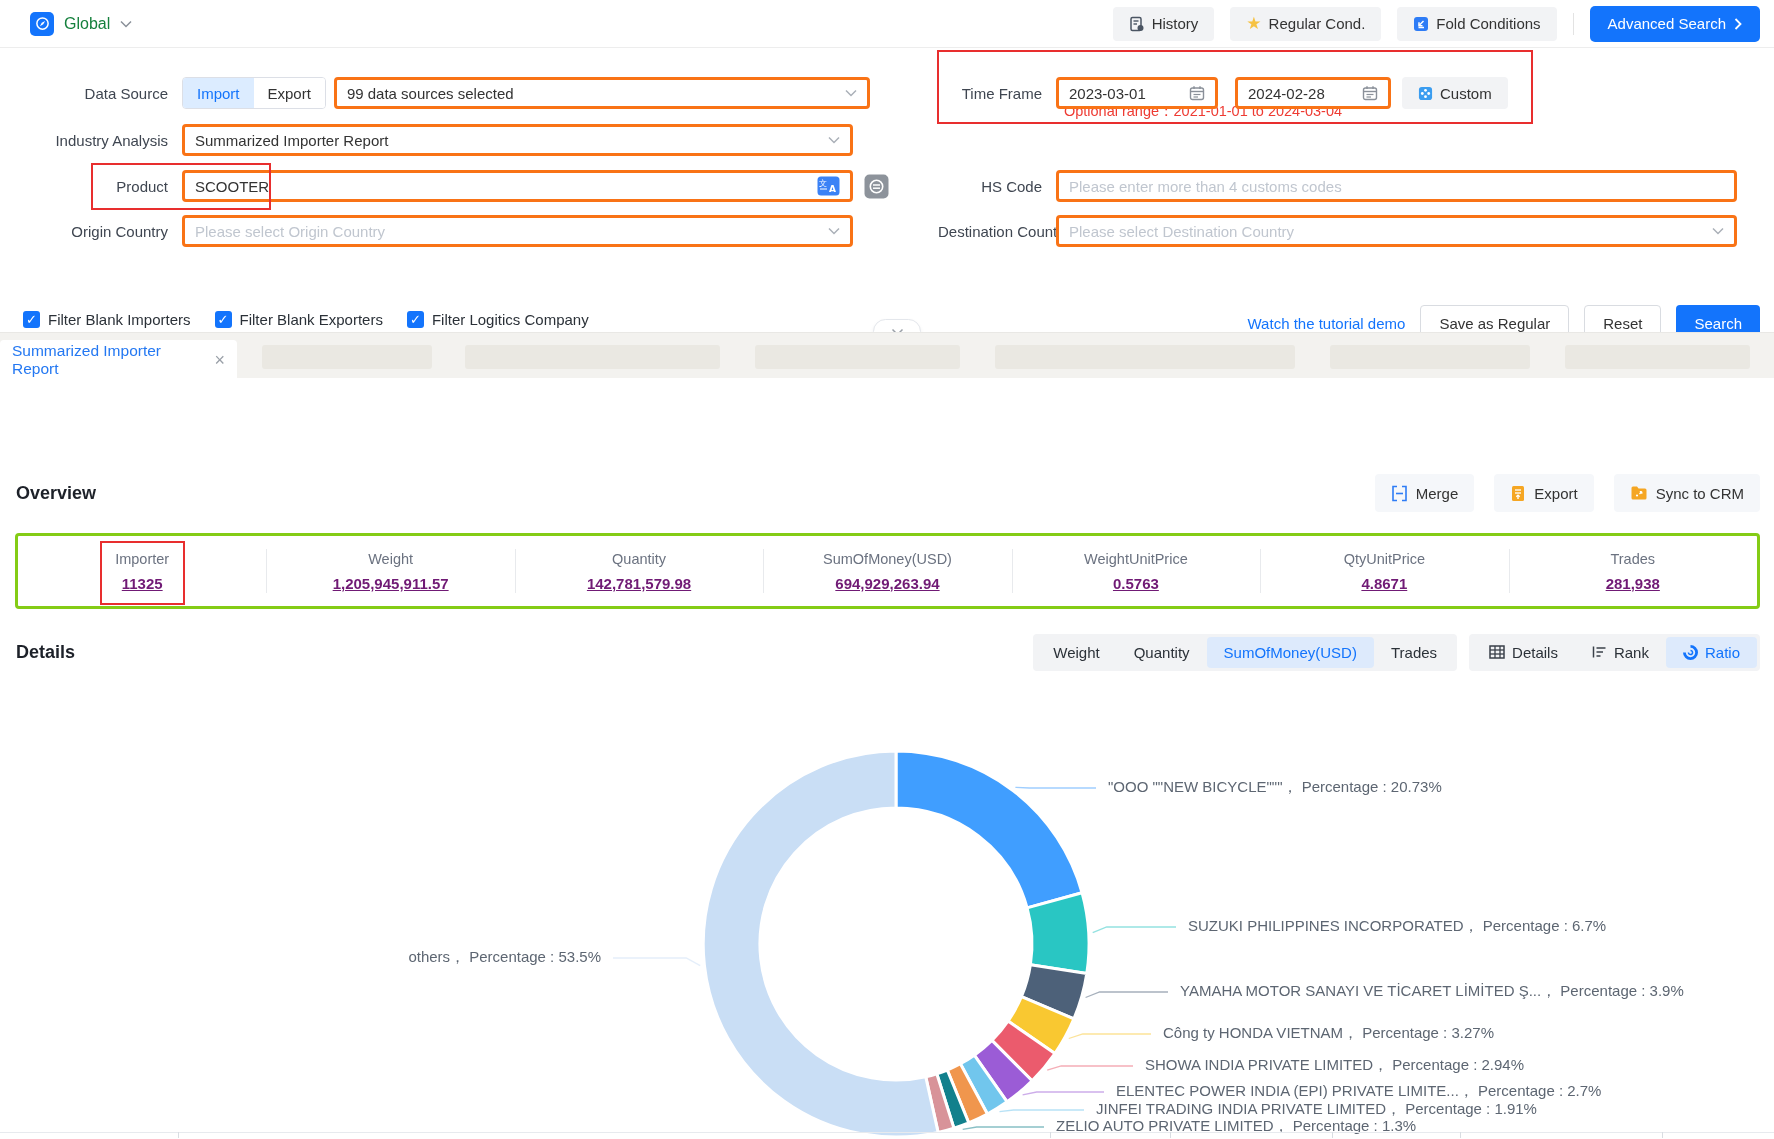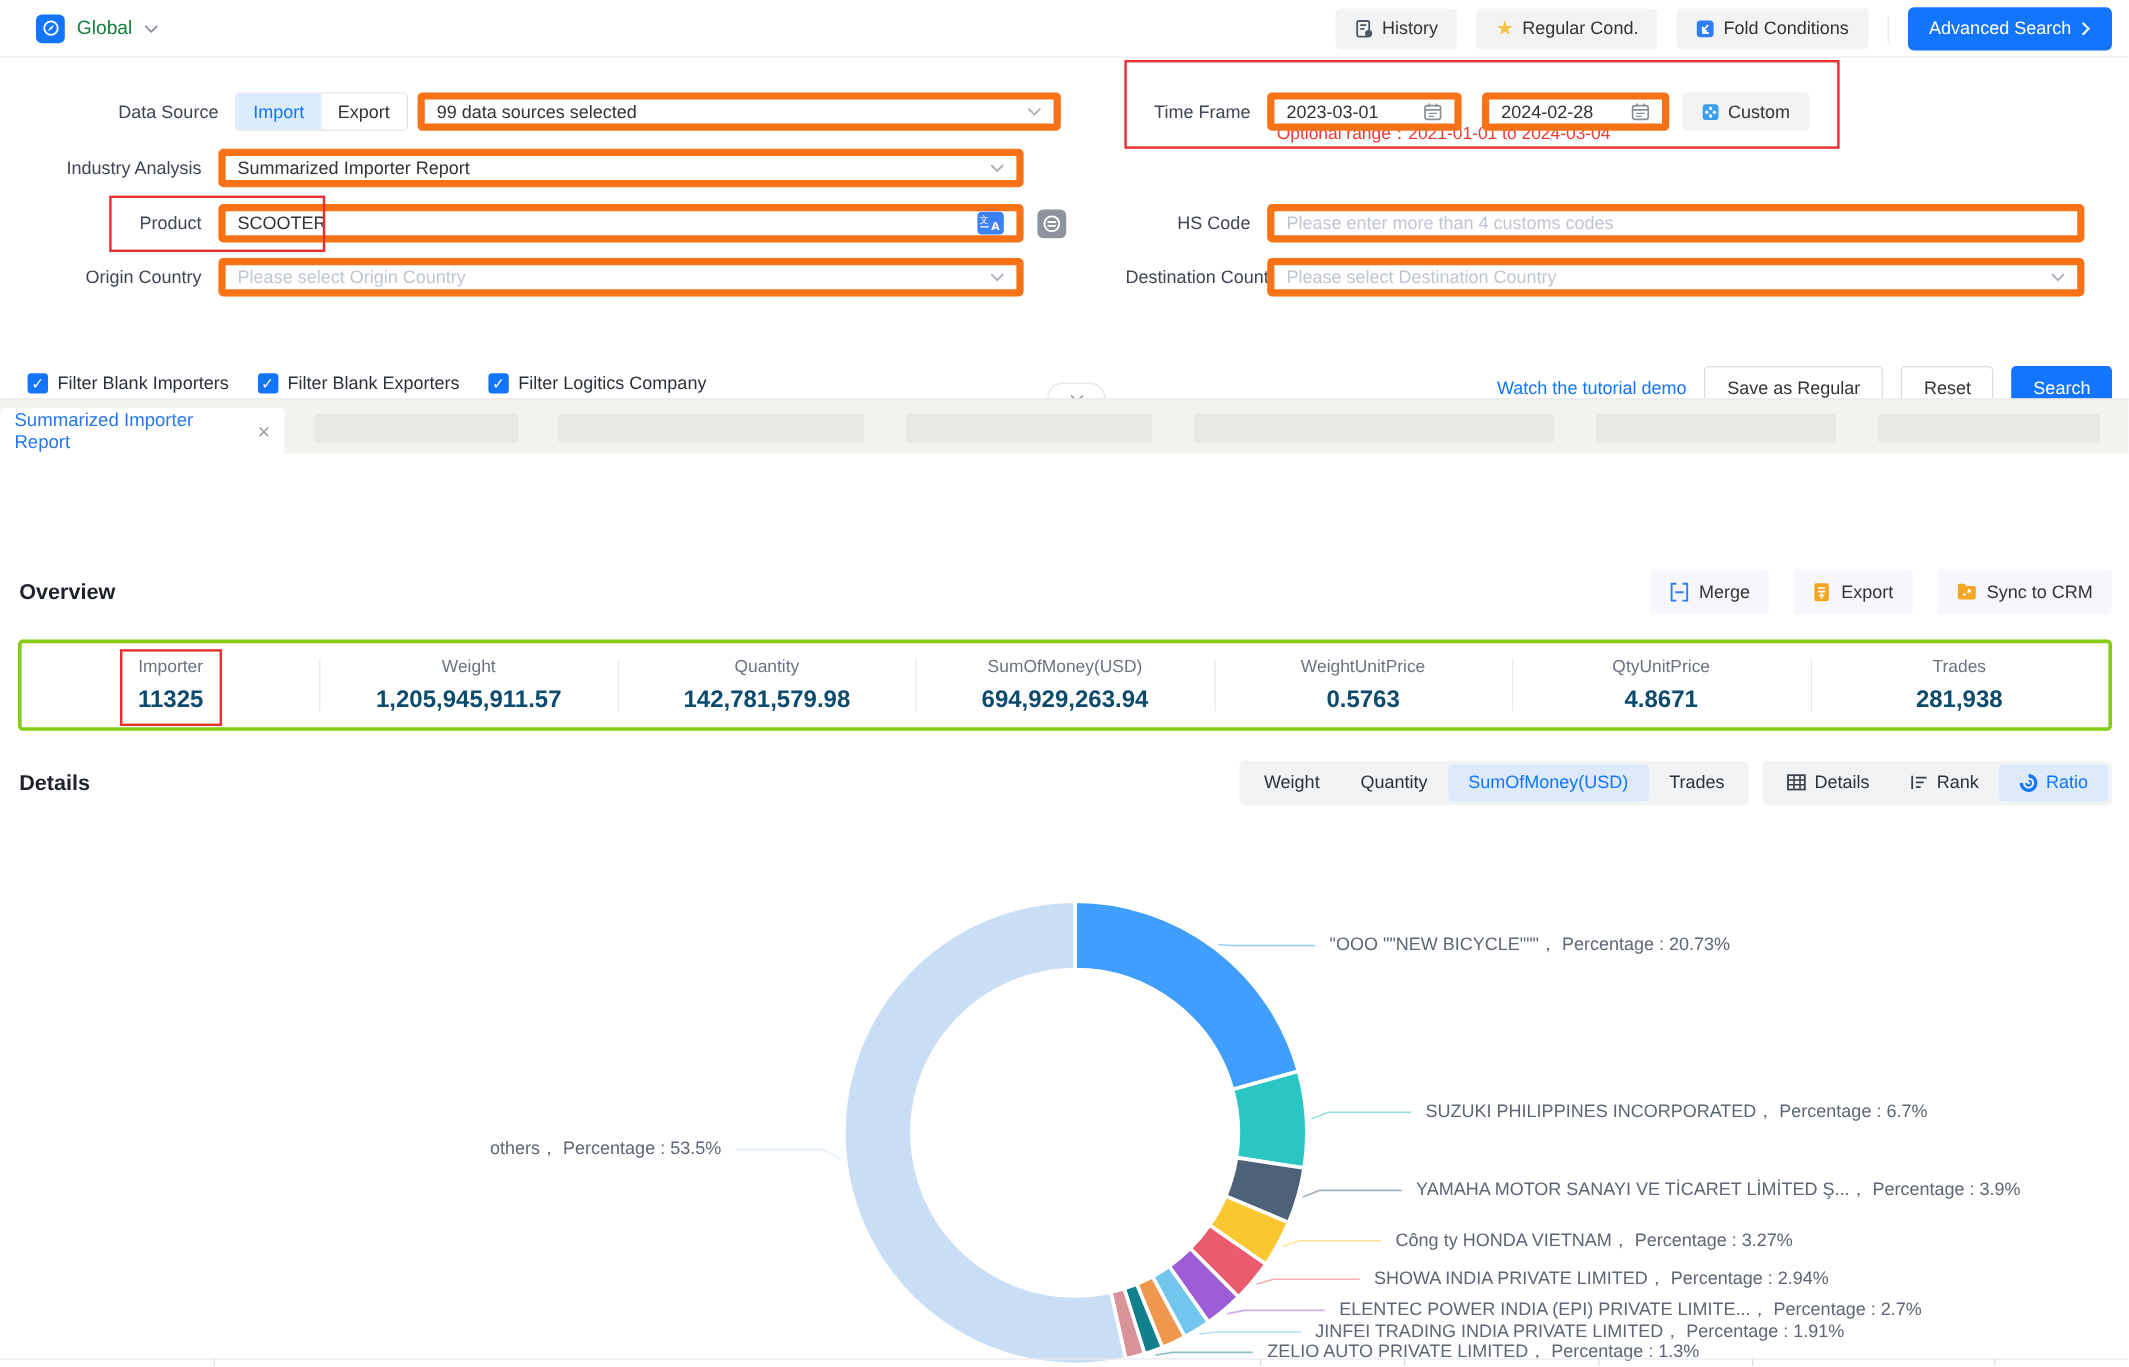--- a/index.html
+++ b/index.html
@@ -14,21 +14,21 @@
   .tb-right { display:flex; align-items:center; gap:16px; }
   .tb-btn { display:flex; align-items:center; gap:7px; height:34px; padding:0 16px; background:#f2f3f5; border:none; border-radius:4px; font-size:15px; color:#333; font-family:inherit; cursor:pointer; }
   .tb-sep { width:1px; height:22px; background:#e3e3e3; }
   .adv-btn { display:flex; align-items:center; gap:8px; height:36px; padding:16px 18px; background:#1374fc; color:#fff; border:none; border-radius:5px; font-size:15px; font-family:inherit; cursor:pointer; }
   .star { color:#f6c243; font-size:17px; line-height:1; }
 
   
   .form { position:absolute; left:0; top:49px; width:100%; height:283px; background:#fff; }
   .frow { position:absolute; display:flex; align-items:center; }
   .flabel { font-size:15px; color:#3f4651; text-align:right; padding-right:14px; white-space:nowrap; }
-  .field { height:32px; border:6px solid #f97316; border-radius:4px; background:#fff; display:flex; align-items:center; padding:0 10px; font-size:15px; color:#333; }
+  .field { height:32px; border:3px solid #f97316; border-radius:4px; background:#fff; display:flex; align-items:center; padding:0 10px; font-size:15px; color:#333; }
   .select { justify-content:space-between; }
   .placeholder { color:#c0c6cf; }
   .seg { display:flex; border:1px solid #dcdfe6; border-radius:4px; overflow:hidden; height:32px; }
   .seg button { border:none; background:#fff; padding:0 14px; font-size:15px; font-family:inherit; color:#333; cursor:pointer; }
   .seg button.on { background:#dcecff; color:#1374fc; }
   .optional-range { position:absolute; left:1028px; top:53px; width:350px; text-align:center; color:#ee3b33; font-size:14.5px; }
   .annot { position:absolute; border:2px solid #e82e2e; pointer-events:none; }
   .cbox { display:flex; align-items:center; gap:8px; font-size:15px; color:#2b3138; }
   .cbx { width:17px; height:17px; border-radius:3px; background:#1374fc; color:#fff; font-size:13px; display:flex; align-items:center; justify-content:center; }
   .pillbtn { position:absolute; left:873px; top:270px; width:48px; height:25px; background:#fff; border:1px solid #e4e7ec; border-radius:13px; box-shadow:0 2px 4px rgba(0,0,0,.06); display:flex; align-items:center; justify-content:center; cursor:pointer; }
@@ -49,21 +49,21 @@
   .rpt-title { position:absolute; left:0; top:34px; width:100%; text-align:center; font-size:21px; font-weight:700; color:#1f2329; }
   .ovh { position:absolute; left:16px; right:14px; top:94px; height:42px; display:flex; align-items:center; justify-content:space-between; }
   .sec-title { font-size:18px; font-weight:700; color:#1d2129; }
   .ov-actions { display:flex; gap:20px; }
   .ov-btn { display:flex; align-items:center; gap:8px; height:38px; padding:0 16px; background:#f5f7fa; border:none; border-radius:4px; font-size:15px; color:#333; font-family:inherit; cursor:pointer; }
 
   .stats { position:absolute; left:15px; top:155px; width:1745px; height:76px; border:3px solid #84cc16; border-radius:4px; display:flex; align-items:center; }
   .stat { flex:1; text-align:center; position:relative; padding:6px 0; }
   .stat + .stat::before { content:""; position:absolute; left:0; top:50%; transform:translateY(-50%); height:44px; width:1px; background:#e8eaed; }
   .stat .sl { font-size:14.5px; color:#6b7280; margin-bottom:8px; }
-  .stat .sv { font-size:20px; font-weight:700; color:#0c4a6e; }
+  .stat .sv { font-size:15px; font-weight:700; color:#701a75;text-decoration:underline; }
 
   .dth { position:absolute; left:16px; right:14px; top:252px; height:44px; display:flex; align-items:center; justify-content:space-between; }
   .dth-right { display:flex; gap:12px; }
   .segc { display:flex; align-items:center; background:#f2f3f5; border-radius:4px; padding:3px; }
   .segc .si { display:flex; align-items:center; gap:7px; padding:7px 17px; font-size:15px; color:#2b3138; border-radius:4px; cursor:pointer; white-space:nowrap; }
   .segc .si.on { background:#ddeafc; color:#1374fc; }
 
   .chart { position:absolute; left:0; top:302px; width:1774px; height:459px; }
   .chart svg { position:absolute; left:0; top:0; }
   .clabel { position:absolute; font-size:15px; color:#5d6672; white-space:nowrap; }
@@ -116,21 +116,21 @@
         <span>Advanced Search</span>
         <svg width="8" height="12" viewBox="0 0 8 12">
             <polyline points="1.5,1 6.5,6 1.5,11" fill="none" stroke="#fff" stroke-width="1.8"></polyline>
           </svg>
       </button>
     </div>
   </header>
 
   <section class="form">
 
-    <div class="frow" style="left:14px; top:28px;">
+    <div class="frow" style="left:0; top:28px;">
       <div class="flabel" style="width:182px;">Data Source</div>
       <div class="seg">
         <button class="on">Import</button>
         <button>Export</button>
       </div>
       <div class="field select" style="width:536px; margin-left:8px;">
         <span>99 data sources selected</span>
         <svg width="12" height="8" viewBox="0 0 12 8">
             <polyline points="1,1.5 6,6.5 11,1.5" fill="none" stroke="#aab0b8" stroke-width="1.5"></polyline>
           </svg>

